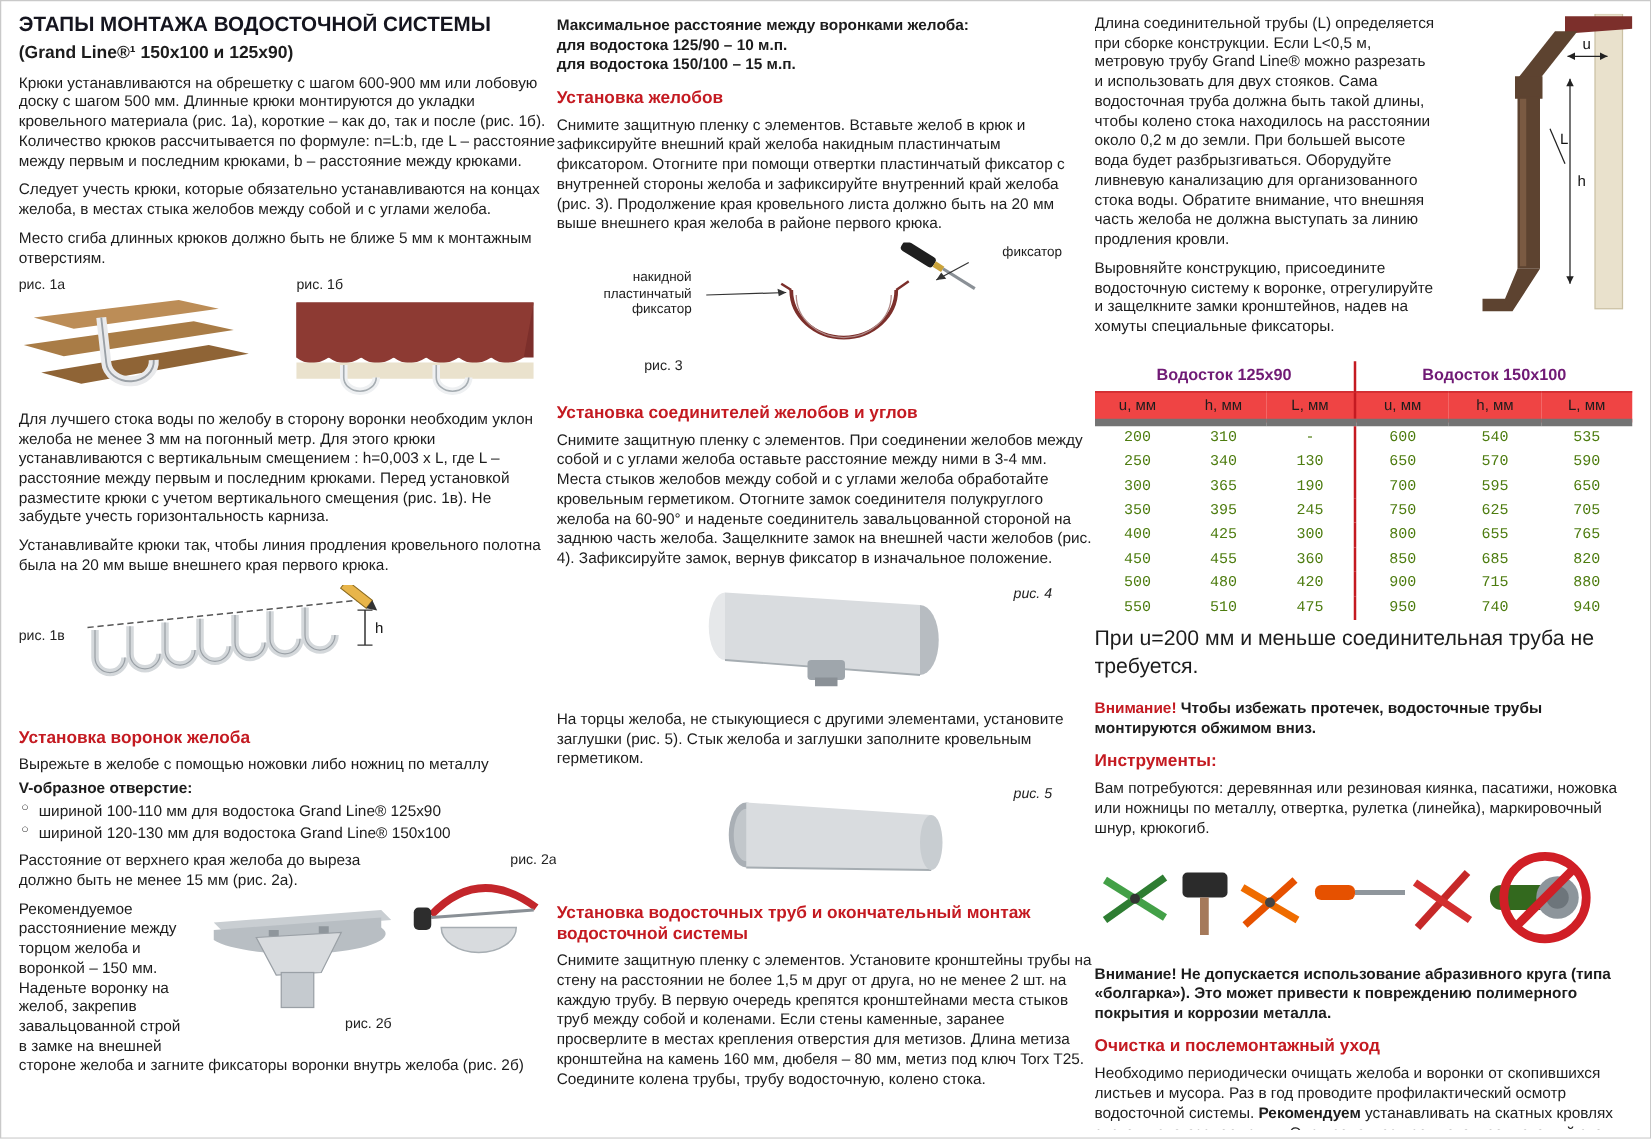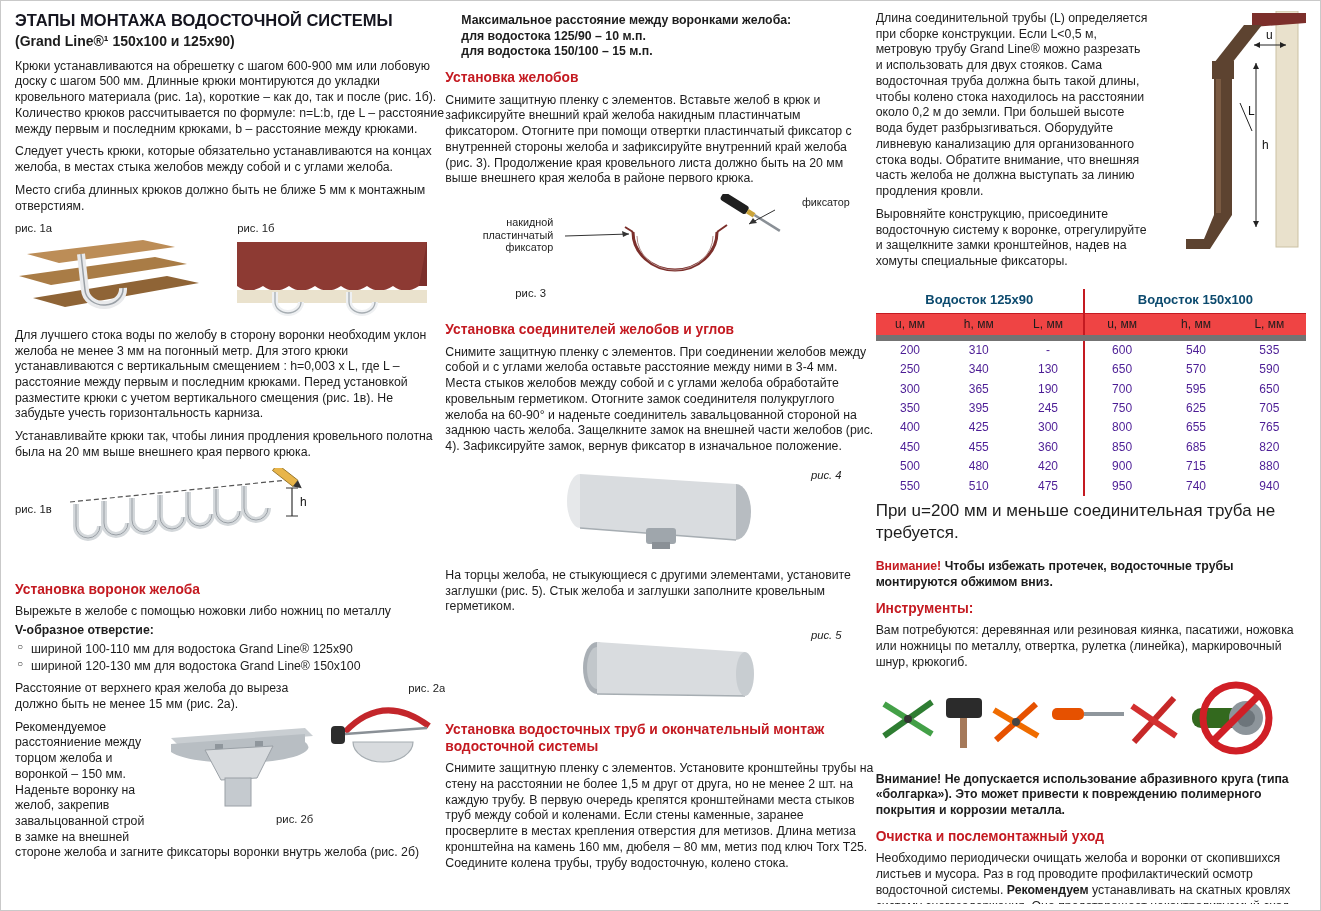--- a/index.html
+++ b/index.html
@@ -37,30 +37,30 @@
   .fig3 { position:relative; height:118px; margin:2px 0 10px; }
   .fig3 svg { position:absolute; left:92px; top:0; }
   .fig3-label1 { position:absolute; left:0; top:22px; width:108px; text-align:right; font-size:10.8px; line-height:1.15; }
   .fig3-label2 { position:absolute; right:26px; top:2px; font-size:10.8px; }
   .fig3-cap { position:absolute; left:70px; top:92px; }
 
   .fig-center { text-align:center; margin:2px 0 10px; position:relative; }
   .fig-center .figcap { position:absolute; right:34px; top:6px;font-style:italic; }
 
   .maxdist { font-weight:bold; margin:2px 0 8px; }
-  .maxdist div { font-weight:bold;margin-left:16px; }
+  .maxdist div { font-weight:bold; }
 
   .pipe-fig { float:right; width:150px; margin:0 0 4px 8px; }
 
   .dim-table { border-collapse:collapse; width:100%; margin:2px 0 4px; text-align:center; }
   .dim-table th, .dim-table td { padding:2px 3px; font-size:12px; }
-  .dim-table .sec th { color:#0c4a6e; font-size:13px; font-weight:bold; padding:3px 0 4px; border-bottom:1.5px solid #c41a21; }
+  .dim-table .sec th { color:#701a75; font-size:13px; font-weight:bold; padding:3px 0 4px; border-bottom:1.5px solid #c41a21; }
   .dim-table .colhead th { font-weight:normal; background:#ef4444; border-bottom:6px solid #737373; padding:3px 2px; }
   .divR { border-right:2px solid #c41a21; }
-  .dim-table td { color:#4c1d95; }
+  .dim-table td { color:#4d7c0f;font-family:Liberation Mono, monospace; }
   .table-note { font-size:17px; margin:2px 0 7px; }
   .clear { clear:both; }
   svg { display:block; }
   svg text { font-family:"Liberation Sans", sans-serif; }
 </style>
 </head>
 <body>
 
 <div class="page">
 

